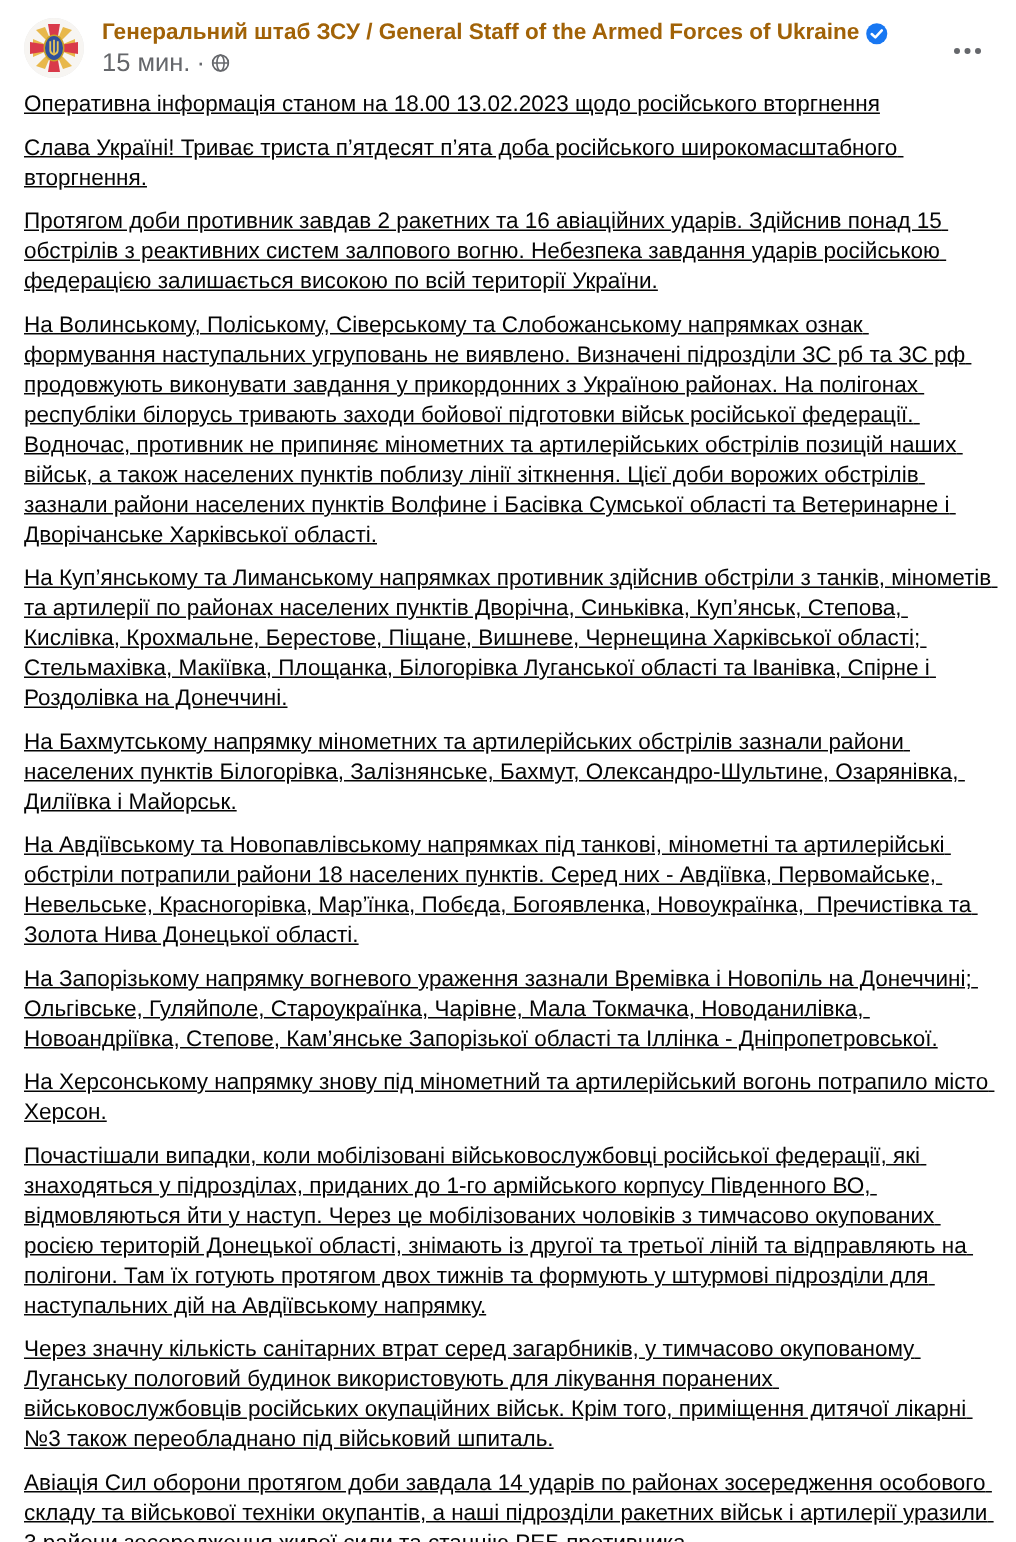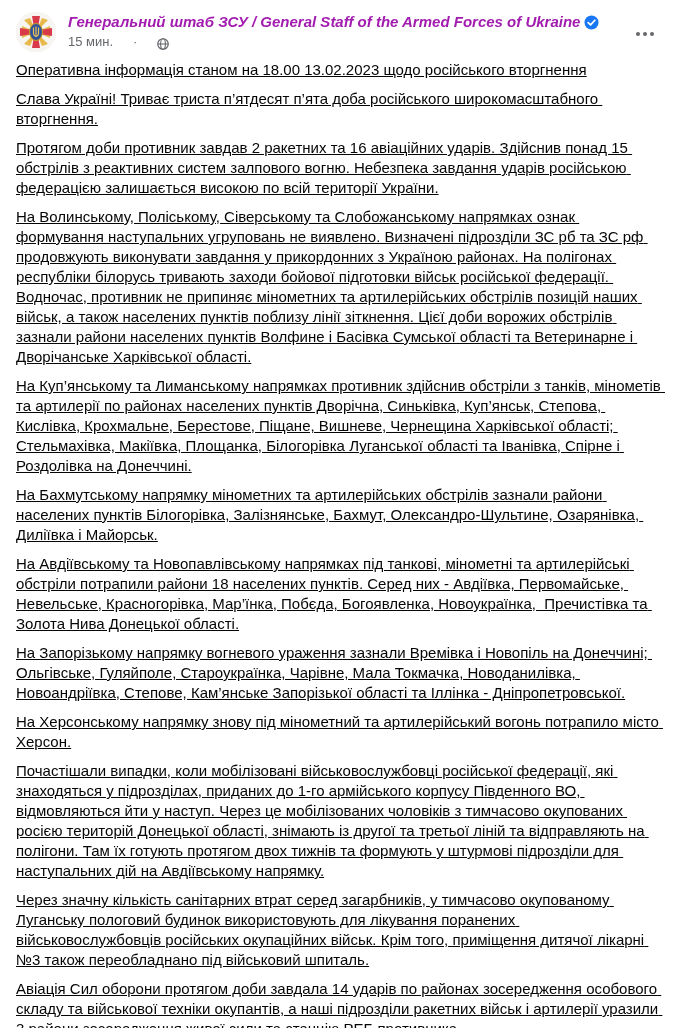--- a/index.html
+++ b/index.html
@@ -41,37 +41,36 @@
   .page-name-row {
     display: flex;
     align-items: center;
     gap: 4px;
     flex-wrap: wrap;
   }
   .page-name {
     font-size: 15px;
     font-weight: 600;
     line-height: 20px;
-    color: #a21caf;
+    color: #a16207;
     cursor: pointer;
-    font-style: italic;
   }
   .verified-badge {
     width: 15px;
     height: 15px;
     display: inline-block;
     vertical-align: middle;
     flex: 0 0 15px;
   }
   .meta-row {
     display: flex;
-    align-items: flex-end;
-    gap: 20px;
+    align-items: center;
+    gap: 4px;
     margin-top: 2px;
-    font-size: 13px;
+    font-size: 17px;
     line-height: 16px;
     color: #65676B;
   }
   .timestamp { cursor: pointer; }
   .meta-sep { color: #65676B; }
   .globe-icon { width: 12px; height: 12px; display: inline-block; }
   .more-button {
     position: absolute;
     right: 16px;
     top: 22px;

